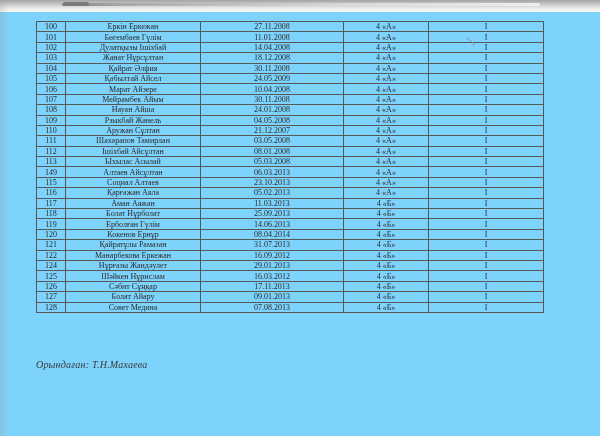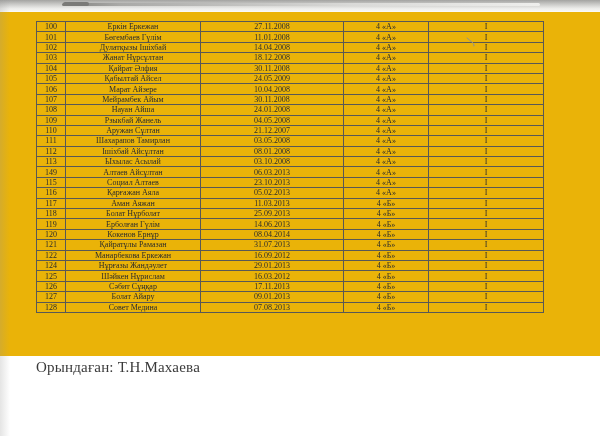--- a/index.html
+++ b/index.html
@@ -6,22 +6,22 @@
     margin: 0;
     padding: 0;
     width: 600px;
     height: 436px;
     overflow: hidden;
     font-family: "Liberation Serif", serif;
   }
   .page {
     position: relative;
     width: 600px;
-    height: 356px;
-    background: #eab308;
+    height: 436px;
+    background: #7dd3fc;
   }
   
   .scan-edge-top {
     position: absolute;
     left: 0; top: 0;
     width: 600px; height: 12px;
     background: linear-gradient(180deg, #a3a3a1 0%, #c9c9c7 35%, #ececea 70%, #fbfbf9 100%);
   }
   .scan-streak {
     position: absolute;
@@ -66,23 +66,24 @@
   }
   
   .pencil-tick {
     position: absolute;
     left: 466px; top: 33px;
     width: 12px; height: 10px;
   }
   .footer-note {
     position: absolute;
     left: 36px; top: 359px;
-    font-size: 15px;
+    font-size: 10px;
     color: #3a3a3a;
     letter-spacing: 0.2px;
+    font-style: italic;
   }
 </style>
 </head>
 <body>
 
 <div class="page">
 
   <div class="scan-edge-top">
     <div class="scan-streak"></div>
     <div class="scan-blob"></div>
@@ -185,21 +186,21 @@
         <tr>
           <td>112</td>
           <td>Ішіхбай Айсұлтан</td>
           <td>08.01.2008</td>
           <td>4 «А»</td>
           <td>I</td>
         </tr>
         <tr>
           <td>113</td>
           <td>Ыхылас Асылай</td>
-          <td>03.10.2008</td>
+          <td>05.03.2008</td>
           <td>4 «А»</td>
           <td>I</td>
         </tr>
         <tr>
           <td>149</td>
           <td>Алтаев Айсұлтан</td>
           <td>06.03.2013</td>
           <td>4 «А»</td>
           <td>I</td>
         </tr>

